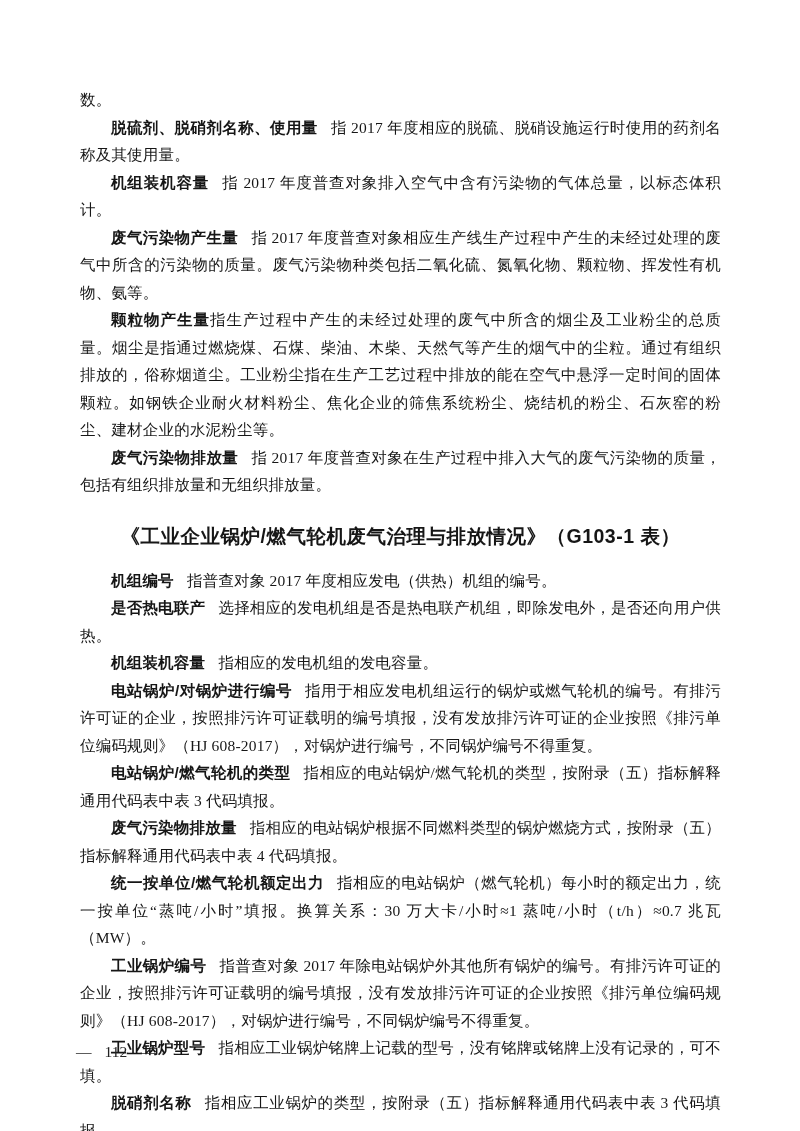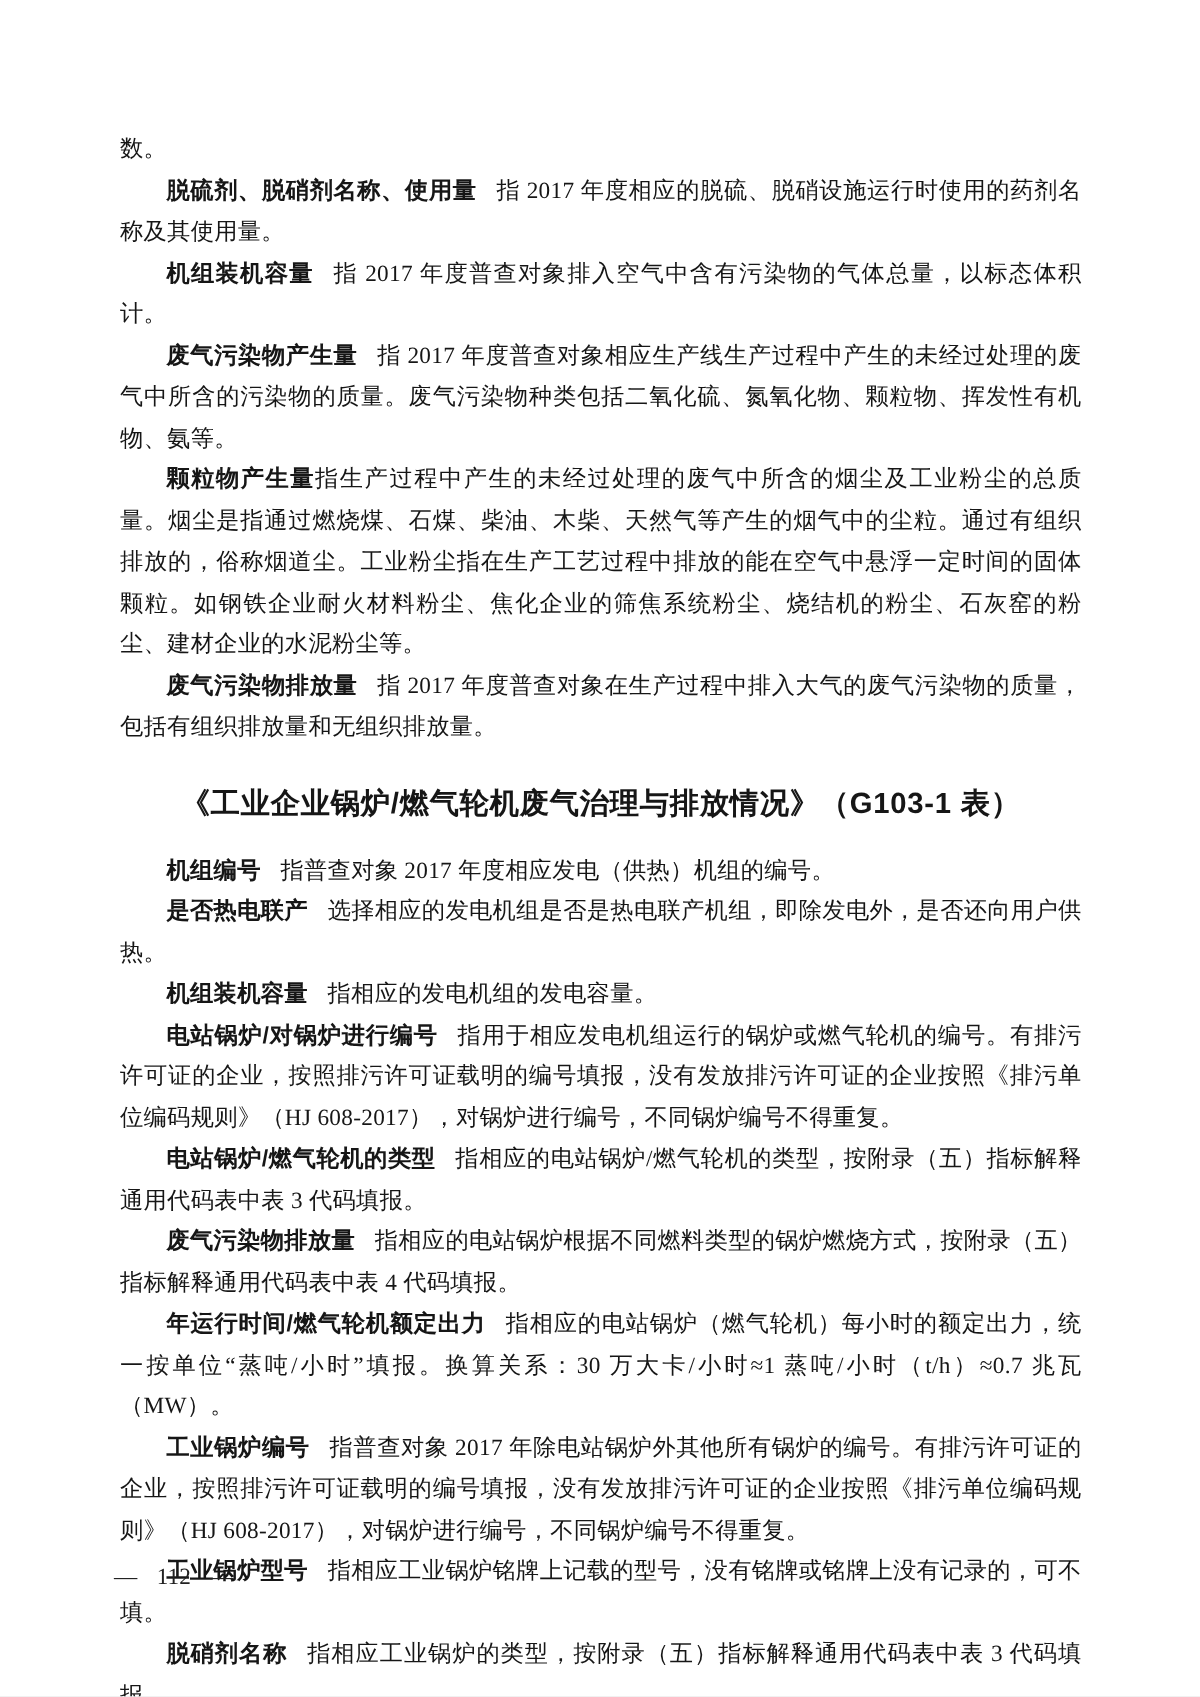--- a/index.html
+++ b/index.html
@@ -83,21 +83,21 @@
 
     <p class="para"><span class="term">机组装机容量</span><span>指相应的发电机组的发电容量。</span></p>
 
 
     <p class="para"><span class="term">电站锅炉/对锅炉进行编号</span><span>指用于相应发电机组运行的锅炉或燃气轮机的编号。有排污许可证的企业，按照排污许可证载明的编号填报，没有发放排污许可证的企业按照《排污单位编码规则》（HJ 608-2017），对锅炉进行编号，不同锅炉编号不得重复。</span></p>
 
     <p class="para"><span class="term">电站锅炉/燃气轮机的类型</span><span>指相应的电站锅炉/燃气轮机的类型，按附录（五）指标解释通用代码表中表 3 代码填报。</span></p>
 
     <p class="para"><span class="term">废气污染物排放量</span><span>指相应的电站锅炉根据不同燃料类型的锅炉燃烧方式，按附录（五）指标解释通用代码表中表 4 代码填报。</span></p>
 
-    <p class="para"><span class="term">年运行时间/燃气轮机额定出力</span><span>指相应的电站锅炉（燃气轮机）每小时的额定出力，统一按单位“蒸吨/小时”填报。换算关系：30 万大卡/小时≈1 蒸吨/小时（t/h）≈0.7 兆瓦（MW）。</span></p>
+    <p class="para"><span class="term">统一按单位/燃气轮机额定出力</span><span>指相应的电站锅炉（燃气轮机）每小时的额定出力，统一按单位“蒸吨/小时”填报。换算关系：30 万大卡/小时≈1 蒸吨/小时（t/h）≈0.7 兆瓦（MW）。</span></p>
 
     <p class="para"><span class="term">工业锅炉编号</span><span>指普查对象 2017 年除电站锅炉外其他所有锅炉的编号。有排污许可证的企业，按照排污许可证载明的编号填报，没有发放排污许可证的企业按照《排污单位编码规则》（HJ 608-2017），对锅炉进行编号，不同锅炉编号不得重复。</span></p>
 
     <p class="para"><span class="term">工业锅炉型号</span><span>指相应工业锅炉铭牌上记载的型号，没有铭牌或铭牌上没有记录的，可不填。</span></p>
 
     <p class="para"><span class="term">脱硝剂名称</span><span>指相应工业锅炉的类型，按附录（五）指标解释通用代码表中表 3 代码填报。</span></p>
 
   </div>
 
   <div class="footer">

